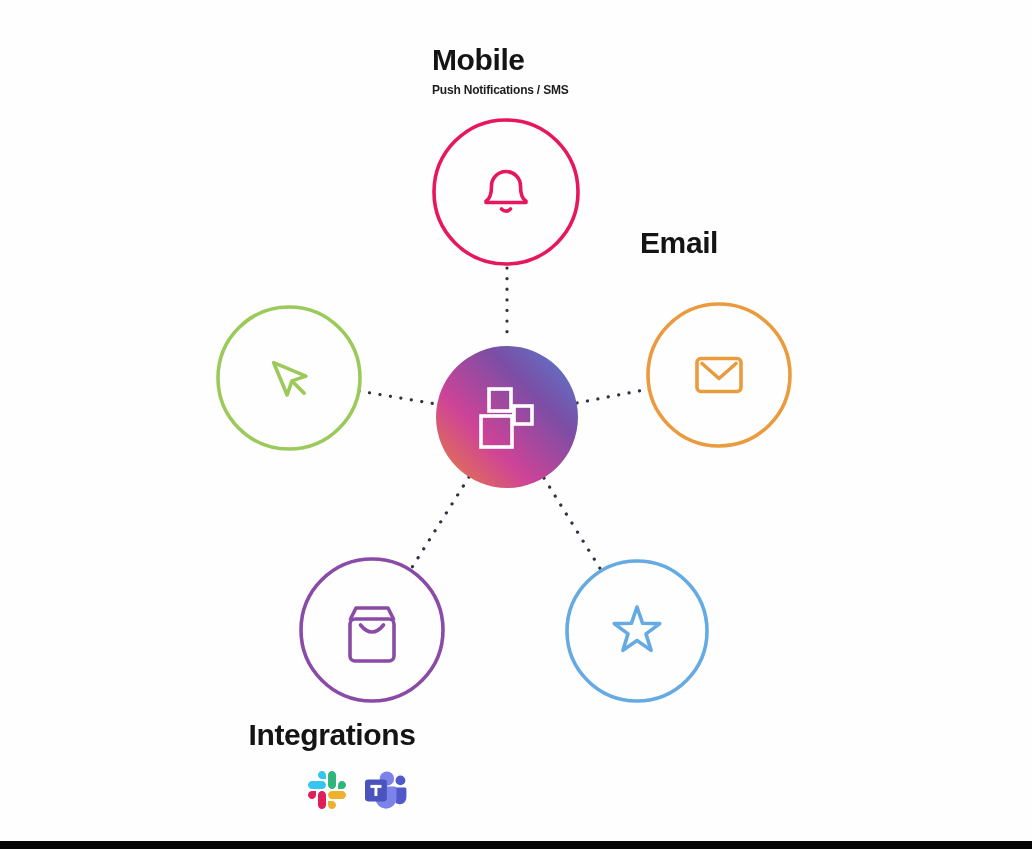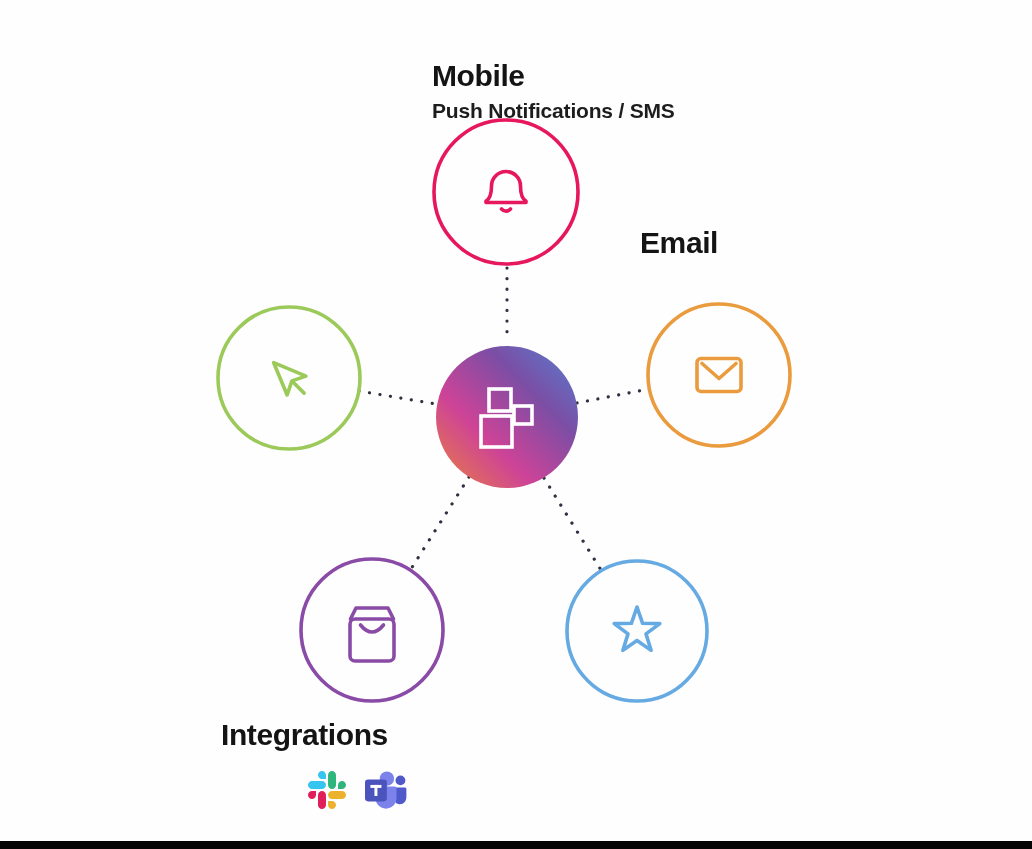--- a/index.html
+++ b/index.html
@@ -3,25 +3,25 @@
 <meta charset="utf-8">
 <style>
   html,body{margin:0;padding:0;background:#fff;}
   .canvas{
     position:relative;width:1032px;height:849px;background:#fffefe;
     font-family:"Liberation Sans",sans-serif;overflow:hidden;
   }
   .diagram-svg{position:absolute;left:0;top:0;}
   .node-label{position:absolute;color:#141414;}
   .node-title{margin:0;font-size:30px;font-weight:700;letter-spacing:-0.4px;line-height:1.08;}
-  .node-sub{margin:7px 0 0 0;font-size:21px;font-weight:700;letter-spacing:-0.2px;color:#1d1d1d;}
-  .label-mobile{left:432px;top:44px;text-align:left;margin-top:16px;}
+  .node-sub{margin:7px 0 0 0;font-size:12px;font-weight:700;letter-spacing:-0.2px;color:#1d1d1d;}
+  .label-mobile{left:432px;top:44px;text-align:left;}
   .label-web{left:160px;top:227px;width:212px;text-align:center;}
   .label-email{left:640px;top:227px;width:182px;text-align:left;}
-  .label-integrations{left:221px;top:719px;width:222px;}
+  .label-integrations{left:221px;top:719px;width:222px;text-align:center;}
   .label-signage{left:528px;top:719px;width:272px;text-align:center;}
   .partners{position:absolute;left:294px;top:767px;width:128px;height:46px;
     display:flex;align-items:center;justify-content:center;gap:17px;}
   .bottom-bar{position:absolute;left:0;bottom:0;width:1032px;height:8px;background:#050505;}
 </style>
 </head>
 <body>
 
 <div class="canvas">
 

